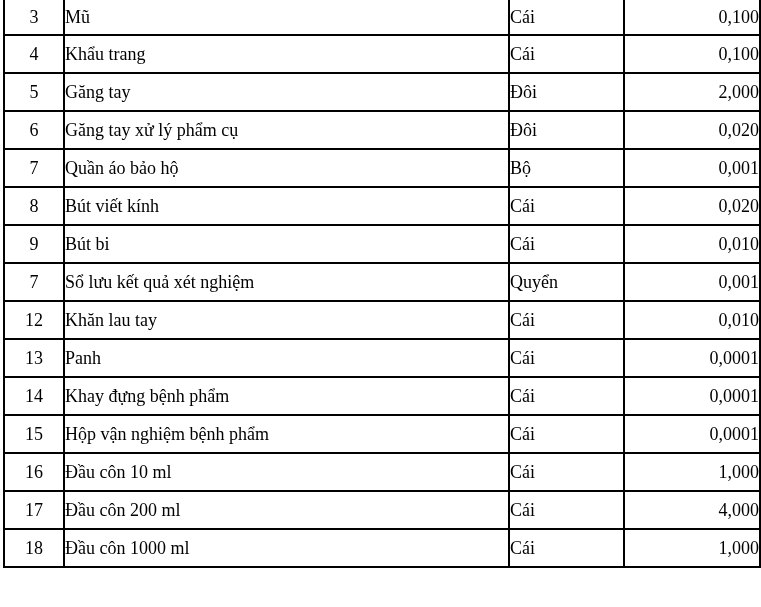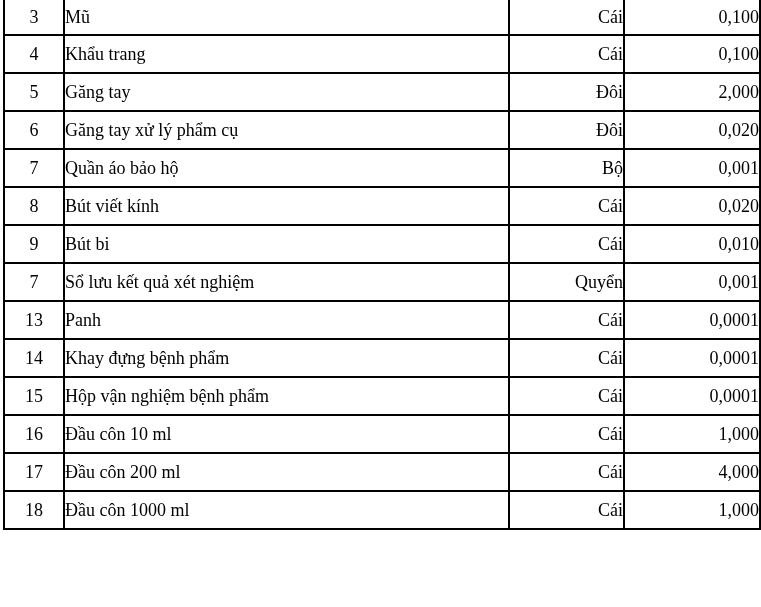--- a/index.html
+++ b/index.html
@@ -35,21 +35,21 @@
     overflow: hidden;
     white-space: nowrap;
   }
   
   table.doc-table tr:first-child td {
     border-top: none;
     height: 35px;
   }
   td.c-stt   { text-align: center; }
   td.c-name  { text-align: left; padding-left: 9px; }
-  td.c-unit  { text-align: right; margin-left: 31px; }
+  td.c-unit  { text-align: left; margin-left: 31px; }
   td.c-value { text-align: right; padding-right: 8px; margin-top: 8px; }
 </style>
 </head>
 <body>
 
 <div class="screen">
   <table class="doc-table">
     <colgroup>
       <col style="width:60px">
       <col style="width:445px">
@@ -99,20 +99,26 @@
         <td class="c-unit">Cái</td>
         <td class="c-value">0,010</td>
       </tr>
       <tr>
         <td class="c-stt">7</td>
         <td class="c-name">Sổ lưu kết quả xét nghiệm</td>
         <td class="c-unit">Quyển</td>
         <td class="c-value">0,001</td>
       </tr>
       <tr>
+        <td class="c-stt">12</td>
+        <td class="c-name">Khăn lau tay</td>
+        <td class="c-unit">Cái</td>
+        <td class="c-value">0,010</td>
+      </tr>
+      <tr>
         <td class="c-stt">13</td>
         <td class="c-name">Panh</td>
         <td class="c-unit">Cái</td>
         <td class="c-value">0,0001</td>
       </tr>
       <tr>
         <td class="c-stt">14</td>
         <td class="c-name">Khay đựng bệnh phẩm</td>
         <td class="c-unit">Cái</td>
         <td class="c-value">0,0001</td>

